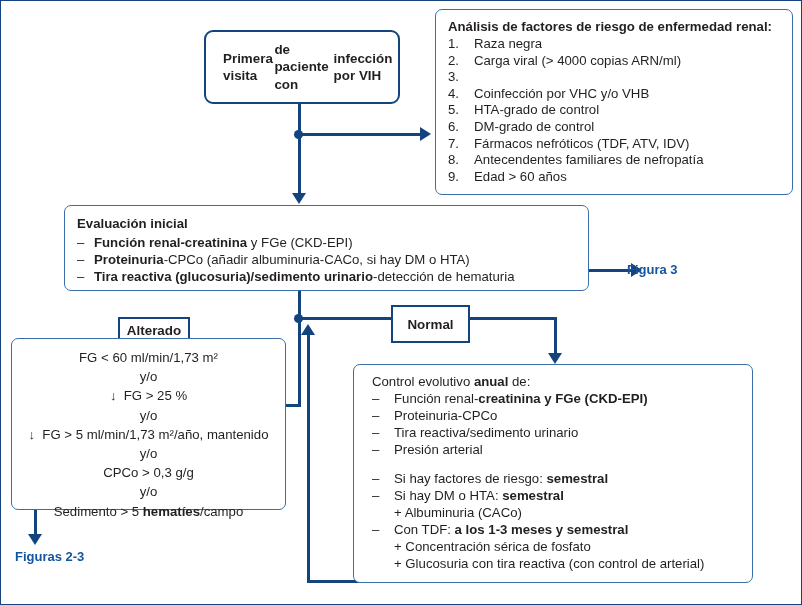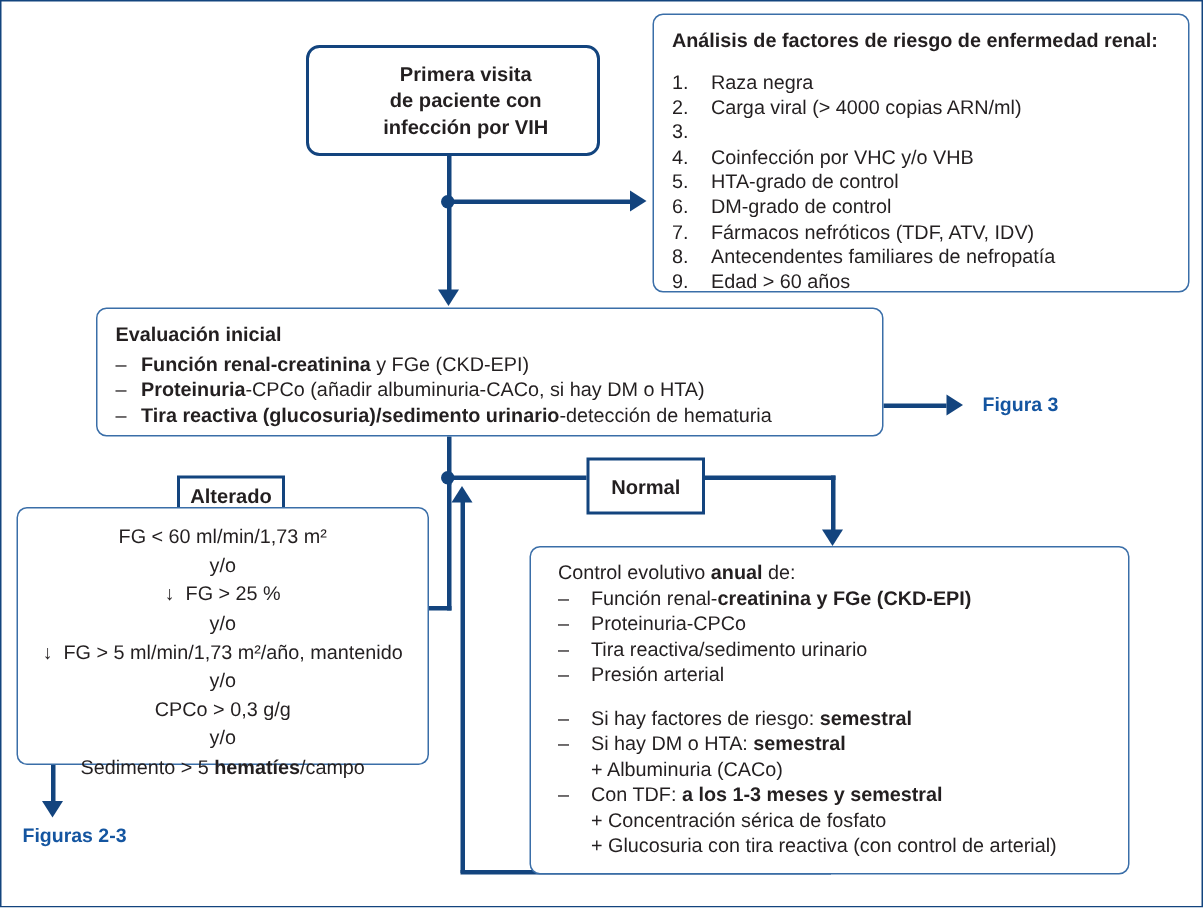--- a/index.html
+++ b/index.html
@@ -102,30 +102,30 @@
     display: flex;
     font-size: 13.2px;
     line-height: 17px;
     color: #231f20;
   }
   .dash-mark { width: 17px; flex: 0 0 17px; }
   b { font-weight: bold; }
 
   
   #risk-box { left: 434px; top: 8px; width: 358px; height: 186px; padding: 9px 0 0 12px; }
-  #risk-box .box-title { display:block; margin-bottom: 13px; }
+  #risk-box .box-title { display:block; margin-bottom: 2px; }
 
   
   #first-visit {
     left: 203px; top: 29px; width: 196px; height: 74px;
     border-radius: 9px;
-    flex-direction: column;
+    flex-direction: row;
     font-size: 13.4px;
     line-height: 17.5px;
-    text-align: center;
+    text-align: left;
     padding-left: 17px;
   }
 
   
   #eval-box { left: 63px; top: 204px; width: 525px; height: 86px; padding: 8px 0 0 12px; }
 
   
   #altered-label { left: 117px; top: 316px; width: 72px; height: 27px; font-size: 13.4px; }
   
   #normal-label { left: 390px; top: 304px; width: 79px; height: 38px; font-size: 13.4px; }
@@ -236,21 +236,21 @@
     <div class="dash-row">
       <span class="dash-mark">–</span>
       <span><b>Proteinuria</b><span>-CPCo (añadir albuminuria-CACo, si hay DM o HTA)</span></span>
     </div>
     <div class="dash-row">
       <span class="dash-mark">–</span>
       <span><b>Tira reactiva (glucosuria)/sedimento urinario</b><span>-detección de hematuria</span></span>
     </div>
   </div>
 
-  <div class="fig-link" style="left:654px; top:261px;">Figura 3</div>
+  <div class="fig-link" style="left:626px; top:261px;">Figura 3</div>
 
   <div id="altered-label" class="label-box">Alterado</div>
   <div id="normal-label" class="label-box">Normal</div>
 
   <div id="altered-box" class="content-box">
     <div><span>FG &lt; 60 ml/min/1,73 m²</span></div>
     <div>y/o</div>
     <div><span class="arrow-glyph">↓</span>&nbsp;&nbsp;<span>FG &gt; 25 %</span></div>
     <div>y/o</div>
     <div><span class="arrow-glyph">↓</span>&nbsp;&nbsp;<span>FG &gt; 5 ml/min/1,73 m²/año, mantenido</span></div>

